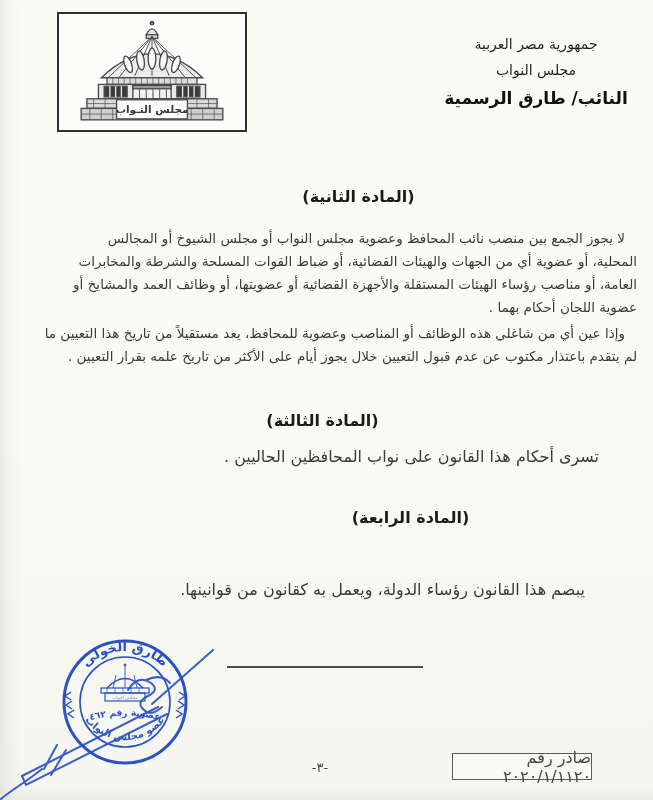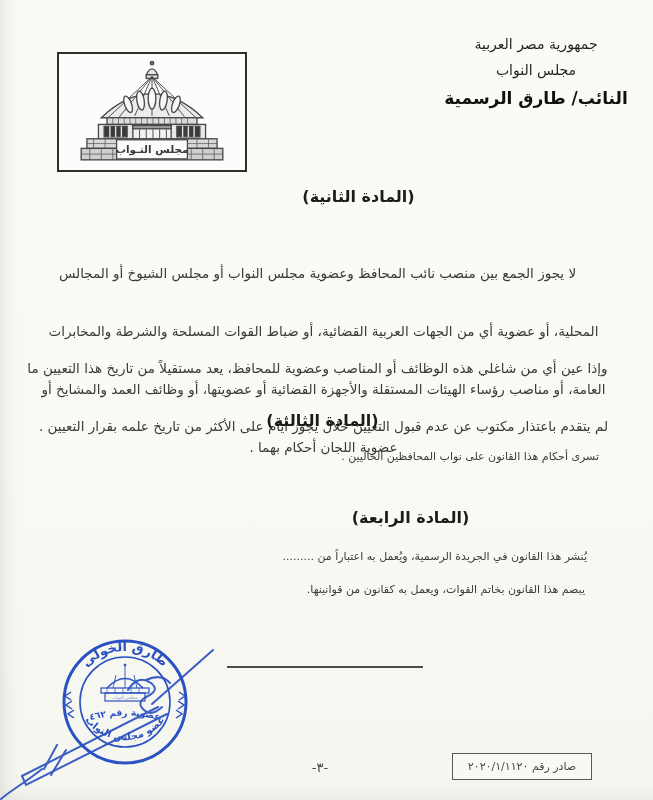--- a/index.html
+++ b/index.html
@@ -2,49 +2,49 @@
 <html lang="ar" dir="rtl"><head>
 <meta charset="utf-8">
 <style>
   html,body{margin:0;padding:0;}
   body{font-family:"DejaVu Sans",sans-serif;}
   .page{position:relative;width:653px;height:800px;overflow:hidden;direction:rtl;
         background:linear-gradient(180deg,#fbfbf6 0%,#fafaf5 55%,#f6f6f1 100%);
         box-shadow:inset 14px -10px 26px -18px rgba(90,90,80,.25);}
   
   .emblem-box{position:absolute;top:12px;left:57px;width:186px;height:116px;
-        border:2px solid #2e2e2e;background:#fcfcfa;display:flex;align-items:center;justify-content:center;margin-top:40px;}
+        border:2px solid #2e2e2e;background:#fcfcfa;display:flex;align-items:center;justify-content:center;}
   
   .hdr{position:absolute;top:36px;left:428px;width:216px;text-align:center;color:#1f1f1f;}
   .hdr-l{font-size:14px;margin-bottom:10px;}
   .hdr-b{font-size:17px;font-weight:bold;color:#101010;}
   
   .article-title{position:absolute;width:100%;text-align:center;font-weight:bold;font-size:16px;color:#1b1b1b;}
   .t2{top:187px;transform:translateX(32px);}
   .t3{top:411px;transform:translateX(-4px);}
   .t4{top:508px;transform:translateX(84px);}
   
   .para{position:absolute;right:16px;left:10px;}
   .p1{top:227px;} .p2{top:322px;}
-  .bline{height:23px;line-height:23px;font-size:13.5px;color:#3a3a3a;text-align:center;white-space:nowrap;margin-top:35px;}
+  .bline{height:23px;line-height:23px;font-size:13.5px;color:#3a3a3a;text-align:right;white-space:nowrap;}
   .indent{padding-right:12px;}
   .single{position:absolute;right:16px;left:2px;height:23px;line-height:23px;
-        font-size:11px;color:#3a3a3a;white-space:nowrap;}
+        font-size:16px;color:#3a3a3a;white-space:nowrap;}
   .a3{top:445px;padding-right:38px;}
   .a4l1{top:545px;padding-right:50px;}
   .a4l2{top:578px;padding-right:52px;}
   
   .sig-line{position:absolute;top:666px;left:227px;width:196px;height:0;border-top:2px solid #4c4c4c;}
   
   .stamp{position:absolute;top:632px;left:55px;width:140px;height:140px;}
   .signature{position:absolute;top:628px;left:0;width:272px;height:172px;}
   
   .issue-box{position:absolute;top:753px;left:452px;width:138px;height:25px;border:1.5px solid #5a5a5a;
         background:#f8f8f4;display:flex;align-items:center;justify-content:center;
-        font-size:11px;color:#474747;}
+        font-size:16px;color:#474747;}
   .pagenum{position:absolute;top:760px;left:290px;width:60px;text-align:center;font-size:13px;color:#4a4a4a;}
 </style>
 </head>
 <body>
 
 <div class="page">
 
   <div class="emblem-box">
     <svg width="178" height="108" viewBox="0 0 186 112">
       <g stroke="#4a4a4a" stroke-width="1.4" fill="none">
@@ -79,35 +79,34 @@
 
   <div class="hdr">
     <div class="hdr-l">جمهورية مصر العربية</div>
     <div class="hdr-l">مجلس النواب</div>
     <div class="hdr-b">النائب/ طارق الرسمية</div>
   </div>
 
   <div class="article-title t2">(المادة الثانية)</div>
   <div class="para p1">
     <div class="bline indent">لا يجوز الجمع بين منصب نائب المحافظ وعضوية مجلس النواب أو مجلس الشيوخ أو المجالس</div>
-    <div class="bline">المحلية، أو عضوية أي من الجهات العربية القضائية، أو ضباط القوات المسلحة والشرطة والمخابرات</div>
+    <div class="bline">المحلية، أو عضوية أي من الجهات والهيئات القضائية، أو ضباط القوات المسلحة والشرطة والمخابرات</div>
     <div class="bline">العامة، أو مناصب رؤساء الهيئات المستقلة والأجهزة القضائية أو عضويتها، أو وظائف العمد والمشايخ أو</div>
     <div class="bline">عضوية اللجان أحكام بهما .</div>
   </div>
   <div class="para p2">
     <div class="bline indent">وإذا عين أي من شاغلي هذه الوظائف أو المناصب وعضوية للمحافظ، يعد مستقيلاً من تاريخ هذا التعيين ما</div>
     <div class="bline">لم يتقدم باعتذار مكتوب عن عدم قبول التعيين خلال يجوز أيام على الأكثر من تاريخ علمه بقرار التعيين .</div>
   </div>
 
   <div class="article-title t3">(المادة الثالثة)</div>
   <div class="single a3">تسرى أحكام هذا القانون على نواب المحافظين الحاليين .</div>
 
   <div class="article-title t4">(المادة الرابعة)</div>
-  <div class="single a4l1">يُنشر هذا القانون في الجريدة الرسمية، ويُعمل به اعتباراً من .........</div>
-  <div class="single a4l2">يبصم هذا القانون بخاتم القوات، ويعمل به كقانون من قوانينها.</div>
+  <div class="single a4l2">يبصم هذا القانون رؤساء الدولة، ويعمل به كقانون من قوانينها.</div>
 
   <div class="sig-line"></div>
 
   <svg class="stamp" viewBox="0 0 140 140">
     <defs>
       <path id="arcTop" d="M 17 72 A 53 53 0 0 1 123 72"></path>
       <path id="arcBot" d="M 22 72 A 50 50 0 0 0 118 72"></path>
       <path id="arcBand" d="M 36 88 Q 70 79 104 88"></path>
     </defs>
     <g stroke="#2b52c2" fill="none">

